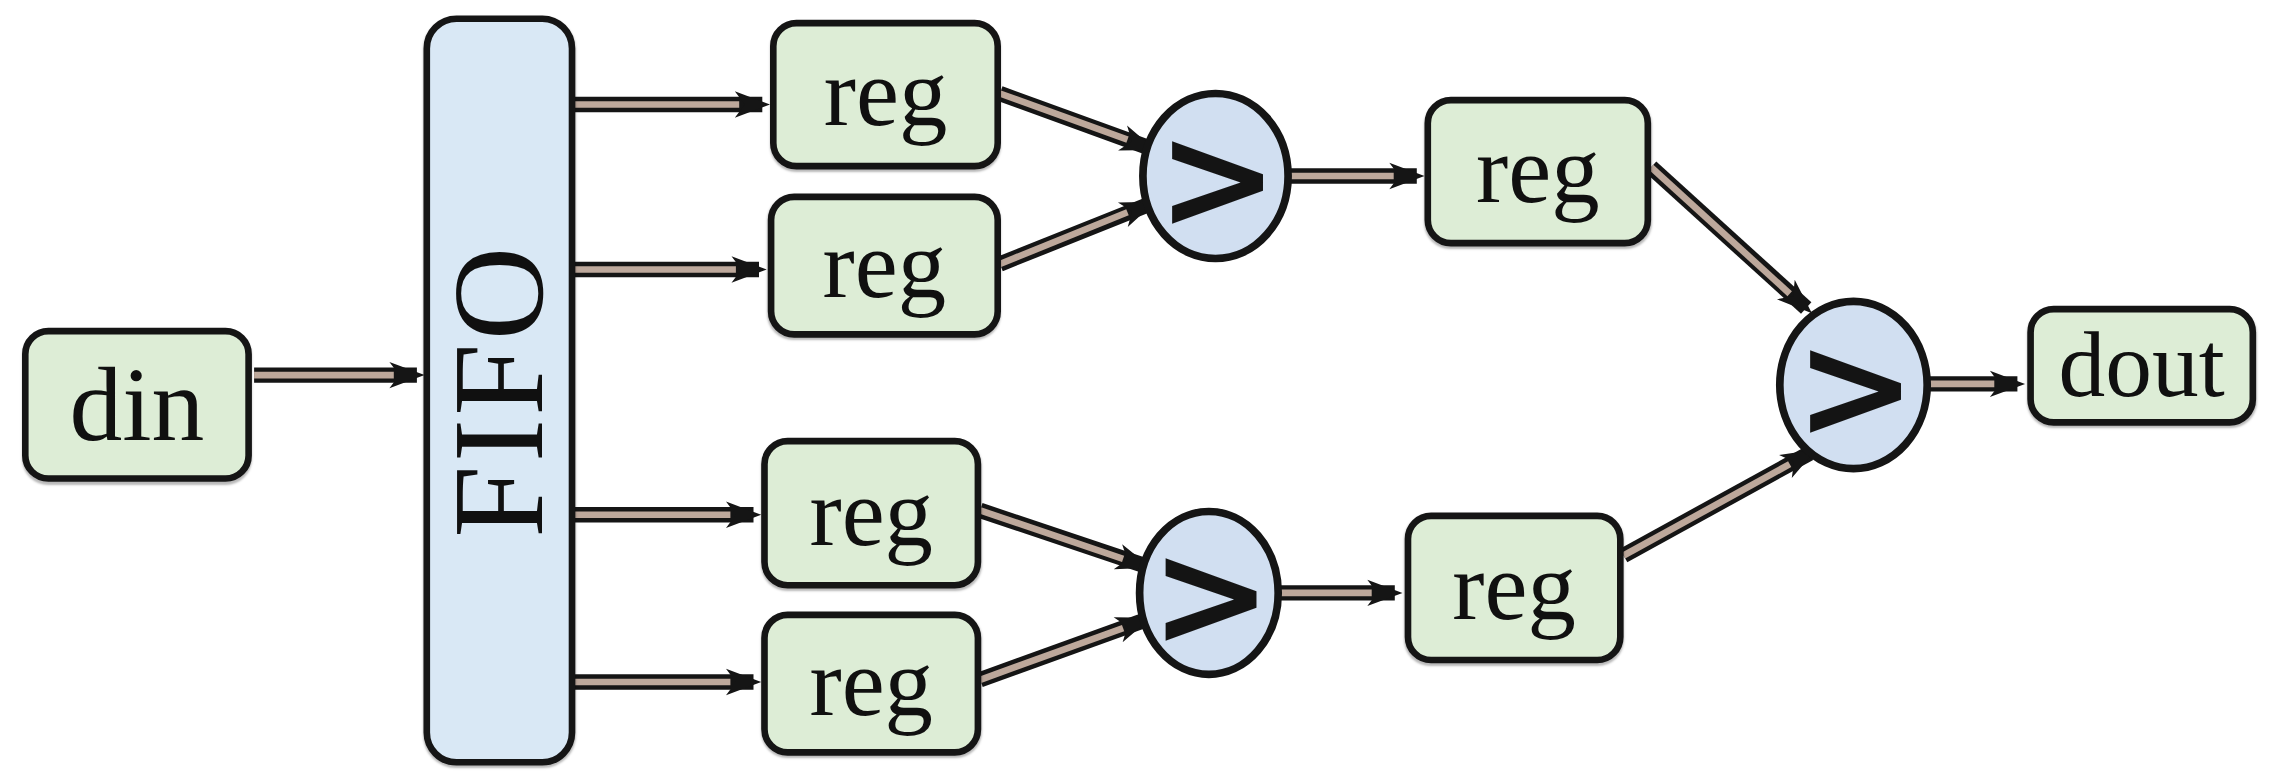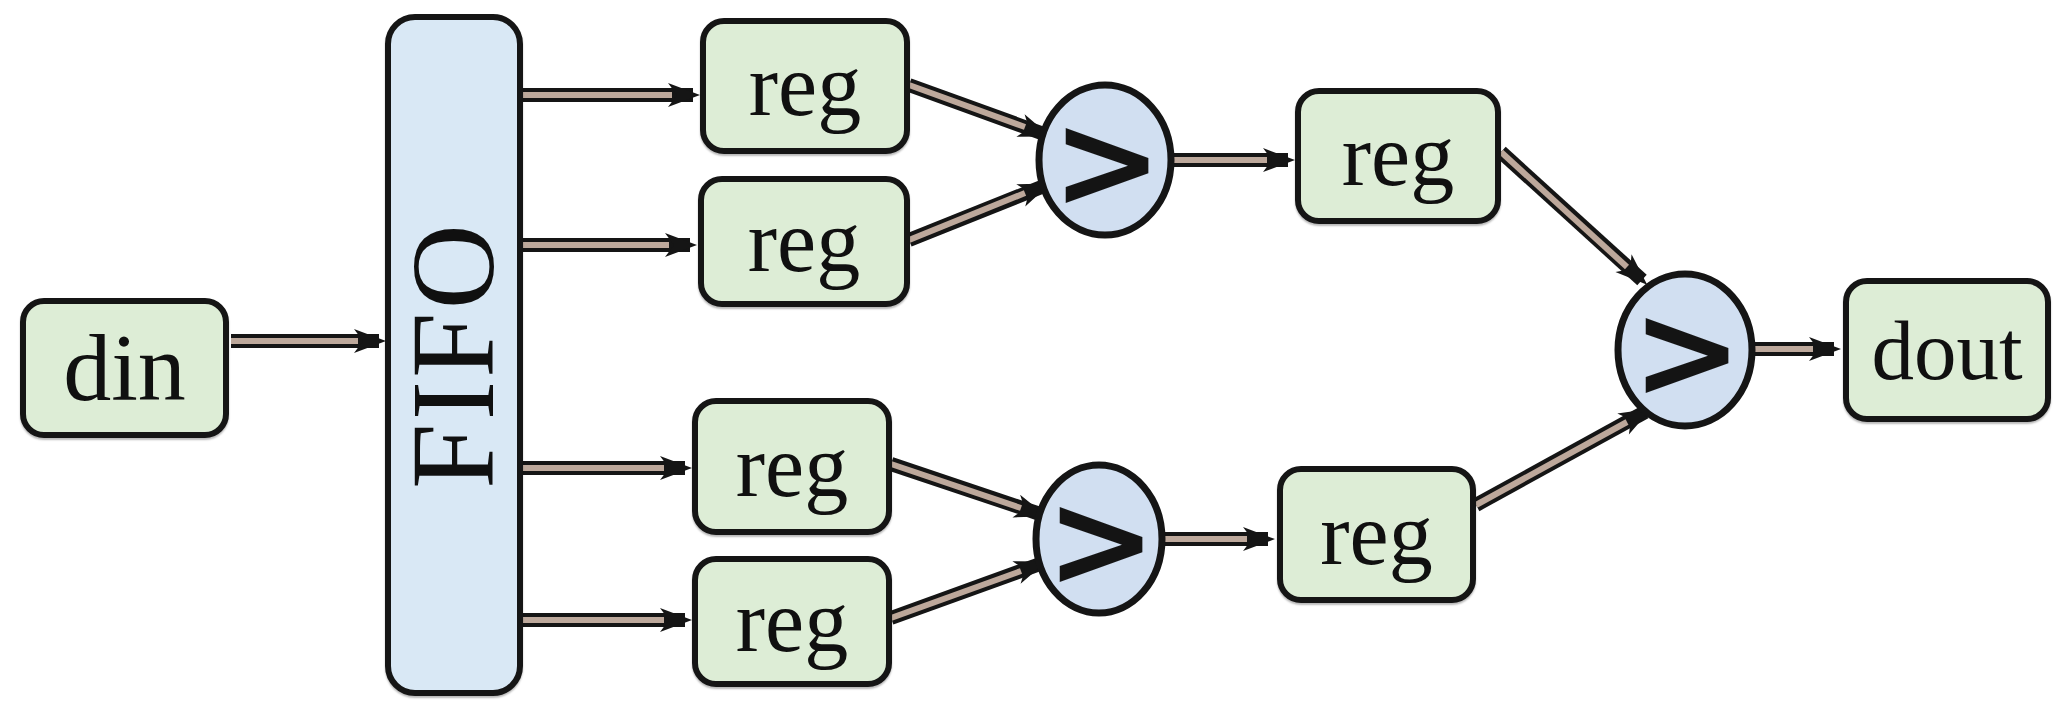--- a/index.html
+++ b/index.html
@@ -35,21 +35,21 @@
   }
   .node-din   { left: 20px;   top: 270px; width: 209px; height: 140px; font-size: 96px; margin-top: 28px; }
   .node-fifo  { left: 385px;  top: 14px;  width: 138px; height: 682px; background: #d9e8f5; border-radius: 30px; }
   .fifo-label { transform: rotate(-90deg); font-size: 118px; letter-spacing: 3px; white-space: nowrap; }
   .node-reg-t1  { left: 700px;  top: 18px;  width: 210px; height: 136px; font-size: 88px; }
   .node-reg-t2  { left: 698px;  top: 176px; width: 212px; height: 131px; font-size: 88px; }
   .node-reg-b1  { left: 692px;  top: 398px; width: 200px; height: 137px; font-size: 88px; }
   .node-reg-b2  { left: 692px;  top: 556px; width: 200px; height: 131px; font-size: 88px; }
   .node-reg-s2t { left: 1295px; top: 88px;  width: 206px; height: 136px; font-size: 88px; }
   .node-reg-s2b { left: 1277px; top: 466px; width: 199px; height: 137px; font-size: 88px; }
-  .node-dout  { left: 1843px; top: 278px; width: 208px; height: 144px; font-size: 85px; }
+  .node-dout  { left: 1843px; top: 278px; width: 208px; height: 109px; font-size: 85px; }
   .shaft-outer { stroke: #151515; stroke-width: 14; fill: none; }
   .shaft-core  { stroke: #bda89b; stroke-width: 6;  fill: none; }
   .comp-ellipse { fill: #d1dff1; stroke: #151515; stroke-width: 7; }
   .comp-symbol {
     font-family: "DejaVu Sans", sans-serif;
     font-weight: bold;
     font-size: 132px;
     fill: #141414;
   }
 </style>

